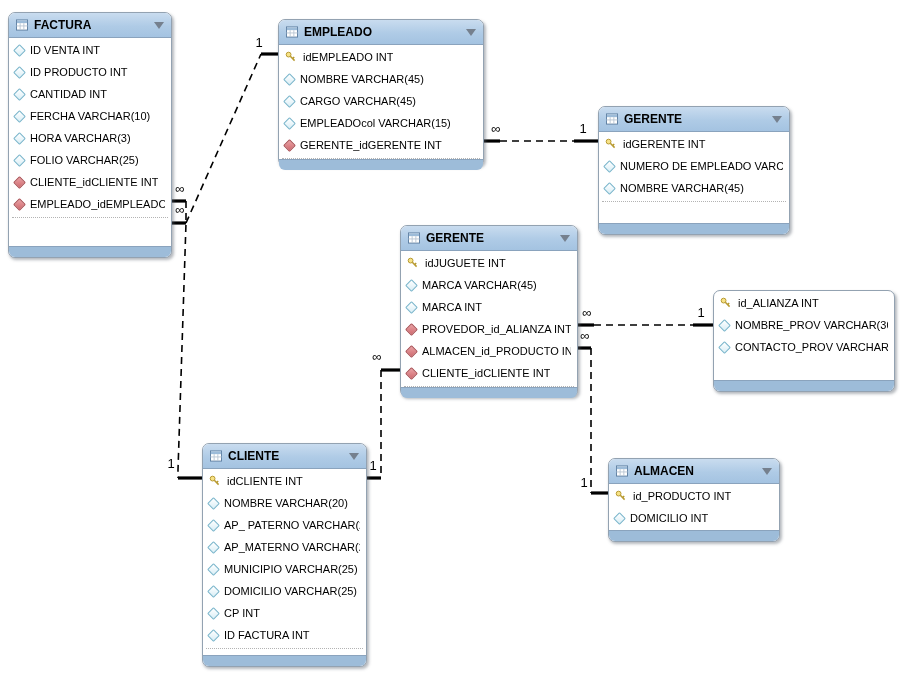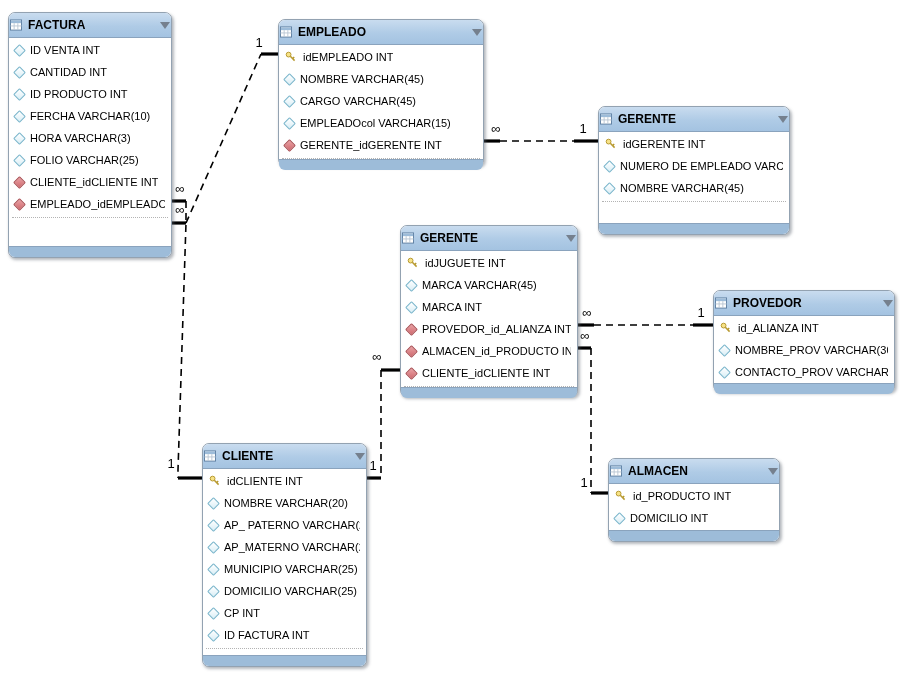--- a/index.html
+++ b/index.html
@@ -10,21 +10,21 @@
   #wires{position:absolute;left:0;top:0;width:901px;height:675px;z-index:0;}
   #wires .dash{stroke:#000;stroke-width:1.6;fill:none;stroke-dasharray:7 5;}
   #wires .stub{stroke:#000;stroke-width:3.2;fill:none;}
   #wires text{font-family:"Liberation Sans",sans-serif;font-size:13px;fill:#000;text-anchor:middle;}
   .table{
     position:absolute;z-index:1;display:flex;flex-direction:column;
     background:#fff;border:1px solid #93a2b1;border-radius:7px;
     box-shadow:1.5px 2px 3px rgba(90,100,110,.45);
   }
   .thead{
-    height:24px;flex:0 0 24px;display:flex;align-items:center;gap:6px;padding:0 1px;
+    height:24px;flex:0 0 24px;display:flex;align-items:center;gap:6px;padding:0 7px;
     background:linear-gradient(180deg,#c9dcef 0%,#afcbe6 55%,#a4c3e1 100%);
     border-bottom:1px solid #8aa3bd;border-radius:6px 6px 0 0;
   }
   .ttitle{font-size:12px;font-weight:bold;color:#000;white-space:nowrap;}
   .arrow{
     margin-left:auto;width:0;height:0;
     border-left:5px solid transparent;border-right:5px solid transparent;
     border-top:7px solid #75808e;
   }
   .rows{flex:0 0 auto;padding-top:1px;}
@@ -100,28 +100,28 @@
       <span class="ttitle">FACTURA</span>
       <span class="arrow"></span>
     </div>
     <div class="rows">
       <div class="crow">
           <span class="dia attr"></span>
           <span class="ctext">ID VENTA INT</span>
         </div>
       <div class="crow">
           <span class="dia attr"></span>
+          <span class="ctext">ID PRODUCTO INT</span>
+        </div>
+      <div class="crow">
+          <span class="dia attr"></span>
           <span class="ctext">CANTIDAD INT</span>
         </div>
       <div class="crow">
           <span class="dia attr"></span>
-          <span class="ctext">ID PRODUCTO INT</span>
-        </div>
-      <div class="crow">
-          <span class="dia attr"></span>
           <span class="ctext">FERCHA VARCHAR(10)</span>
         </div>
       <div class="crow">
           <span class="dia attr"></span>
           <span class="ctext">HORA VARCHAR(3)</span>
         </div>
       <div class="crow">
           <span class="dia attr"></span>
           <span class="ctext">FOLIO VARCHAR(25)</span>
         </div>
@@ -255,31 +255,20 @@
           <span class="dia fk"></span>
           <span class="ctext">CLIENTE_idCLIENTE INT</span>
         </div>
     </div>
     <div class="sep"></div>
     <div class="spacer"></div>
     <div class="tfoot"></div>
   </div>
 
   <div class="table" style="left:713px;top:290px;width:180px;height:100px">
-    <div class="thead">
-      <svg class="keyic" width="13" height="12" viewBox="0 0 13 12">
-          <rect x="0.5" y="0.5" width="12" height="11" fill="#fff" stroke="#5b7da0"></rect>
-          <rect x="1" y="1" width="11" height="3" fill="#9dbcd9"></rect>
-          <line x1="0.5" y1="7" x2="12.5" y2="7" stroke="#b9c6d2"></line>
-          <line x1="4.5" y1="4" x2="4.5" y2="11.5" stroke="#b9c6d2"></line>
-          <line x1="8.5" y1="4" x2="8.5" y2="11.5" stroke="#b9c6d2"></line>
-        </svg>
-      <span class="ttitle">PROVEDOR</span>
-      <span class="arrow"></span>
-    </div>
     <div class="rows">
       <div class="crow">
           <svg class="keyic" width="12" height="12" viewBox="0 0 12 12">
             <circle cx="3.6" cy="3.6" r="2.4" fill="#f7e287" stroke="#b89a30"></circle>
             <path d="M5.3 5.3 L9.6 9.6 M7.6 7.6 L9.2 6" stroke="#b89a30" stroke-width="1.5" fill="none"></path>
           </svg>
           <span class="ctext">id_ALIANZA INT</span>
         </div>
       <div class="crow">
           <span class="dia attr"></span>

